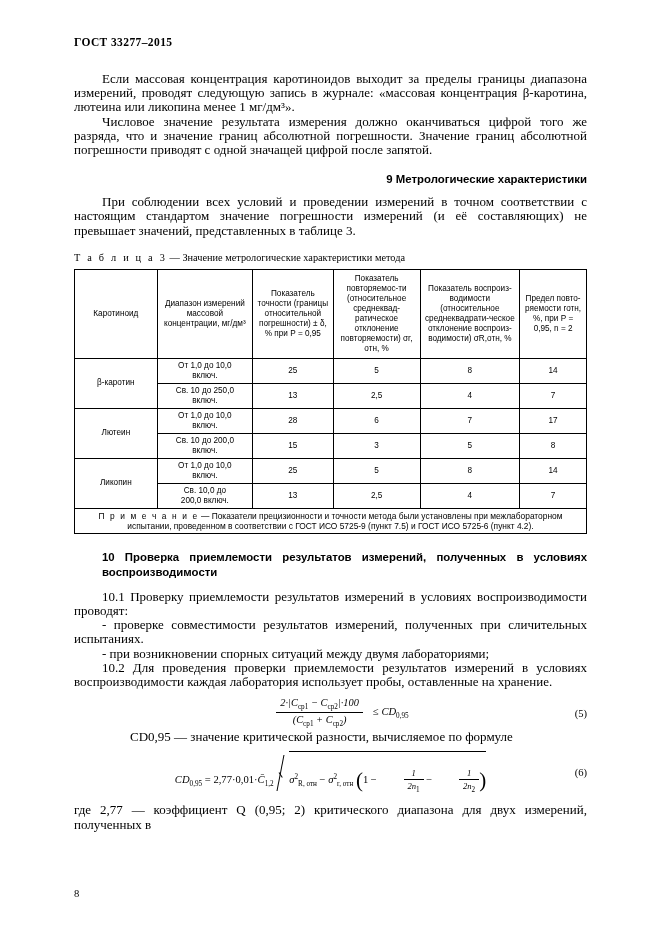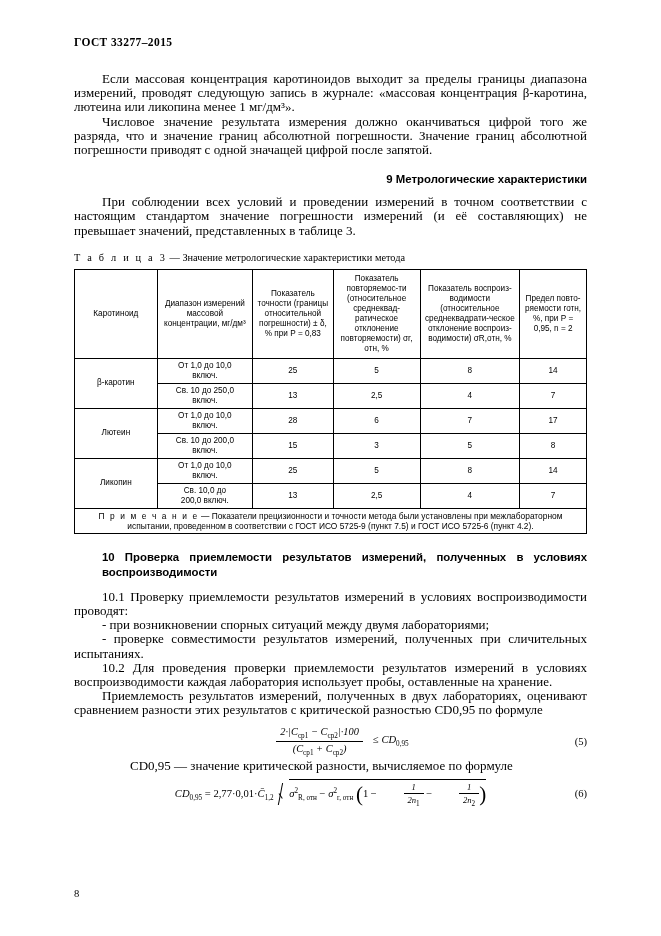--- a/index.html
+++ b/index.html
@@ -165,21 +165,21 @@
     top: 50%;
     width: 6px;
     height: 0;
     border-top: 1.1px solid #000;
     transform: rotate(56deg);
     transform-origin: left center;
   }
   .sqrt > .bar {
     display: inline-block;
     border-top: 1.1px solid #000;
-    padding-top: 2px;
+    padding-top: 16px;
   }
   .paren-big {
     display: inline-block;
     font-size: 21px;
     vertical-align: middle;
     line-height: 0.9;
     font-style: normal;
   }
   .footer {
     position: absolute;
@@ -216,21 +216,21 @@
         <col style="width:90px">
         <col style="width:76px">
         <col style="width:82px">
         <col style="width:94px">
         <col style="width:63px">
       </colgroup>
       <thead>
         <tr>
           <th>Каротиноид</th>
           <th>Диапазон измерений массовой концентрации, мг/дм³</th>
-          <th>Показатель точности (границы относительной погрешности) ± δ, % при Р = 0,83</th>
+          <th>Показатель точности (границы относительной погрешности) ± δ, % при Р = 0,95</th>
           <th>Показатель повторяемос-ти (относительное среднеквад-ратическое отклонение повторяемости) σr, отн, %</th>
           <th>Показатель воспроиз-водимости (относительное среднеквадрати-ческое отклонение воспроиз-водимости) σR,отн, %</th>
           <th>Предел повто-ряемости rотн, %, при Р = 0,95, n = 2</th>
         </tr>
       </thead>
       <tbody>
         <tr class="halfrow">
           <td class="rowhdr" rowspan="2">β-каротин</td>
           <td class="range">От  1,0  до  10,0 включ.</td>
           <td>25</td>
@@ -283,24 +283,23 @@
             <span class="lbl">П р и м е ч а н и е</span>
             <span>— Показатели прецизионности и точности метода были установлены при межлабораторном испытании, проведенном в соответствии с ГОСТ ИСО 5725-9 (пункт 7.5) и ГОСТ ИСО 5725-6 (пункт 4.2).</span>
           </td>
         </tr>
       </tbody>
     </table>
 
     <h2 class="section block">10 Проверка приемлемости результатов измерений, полученных в условиях воспроизводимости</h2>
 
     <p class="body">10.1 Проверку приемлемости результатов измерений в условиях воспроизводимости проводят:</p>
+    <p class="body" style="text-indent:28px">- проверке совместимости результатов измерений, полученных при сличительных испытаниях.</p>
     <p class="body" style="text-indent:28px">- при возникновении спорных ситуаций между двумя лабораториями;</p>
-    <p class="body" style="text-indent:28px">- проверке совместимости результатов измерений, полученных при сличительных испытаниях.</p>
     <p class="body">10.2 Для проведения проверки приемлемости результатов измерений в условиях воспроизводимости каждая лаборатория использует пробы, оставленные на хранение.</p>
-    <p class="body">Приемлемость результатов измерений, полученных в двух лабораториях, оценивают сравнением разности этих результатов с критической разностью CD0,95 по формуле</p>
 
     <div class="formula-wrap">
       <span class="frac">
         <span class="num">2·|<span class="ital">C</span><span class="sub">ср1</span> − <span class="ital">C</span><span class="sub">ср2</span>|·100</span>
         <span class="den">(<span class="ital">C</span><span class="sub">ср1</span> + <span class="ital">C</span><span class="sub">ср2</span>)</span>
       </span>
       <span style="display:inline-block; vertical-align:middle; font-size:10.6px; padding-left:6px;">≤ <span class="ital">CD</span><span class="sub">0,95</span></span>
       <span class="eqnum">(5)</span>
     </div>
 
@@ -319,17 +318,18 @@
             </span> −
             <span class="frac" style="font-size:8.6px; vertical-align:middle;">
               <span class="num">1</span><span class="den">2<span class="ital">n</span><span class="sub">2</span></span>
             </span><span class="paren-big">)</span>
           </span>
         </span>
       </span>
       <span class="eqnum">(6)</span>
     </div>
 
+    <p class="body" style="text-indent:0; margin-top:10px;">где 2,77 — коэффициент Q (0,95; 2) критического диапазона для двух измерений, полученных в</p>
 
   </div>
 
   <div class="footer">8</div>
 </div>
 
 </body></html>

